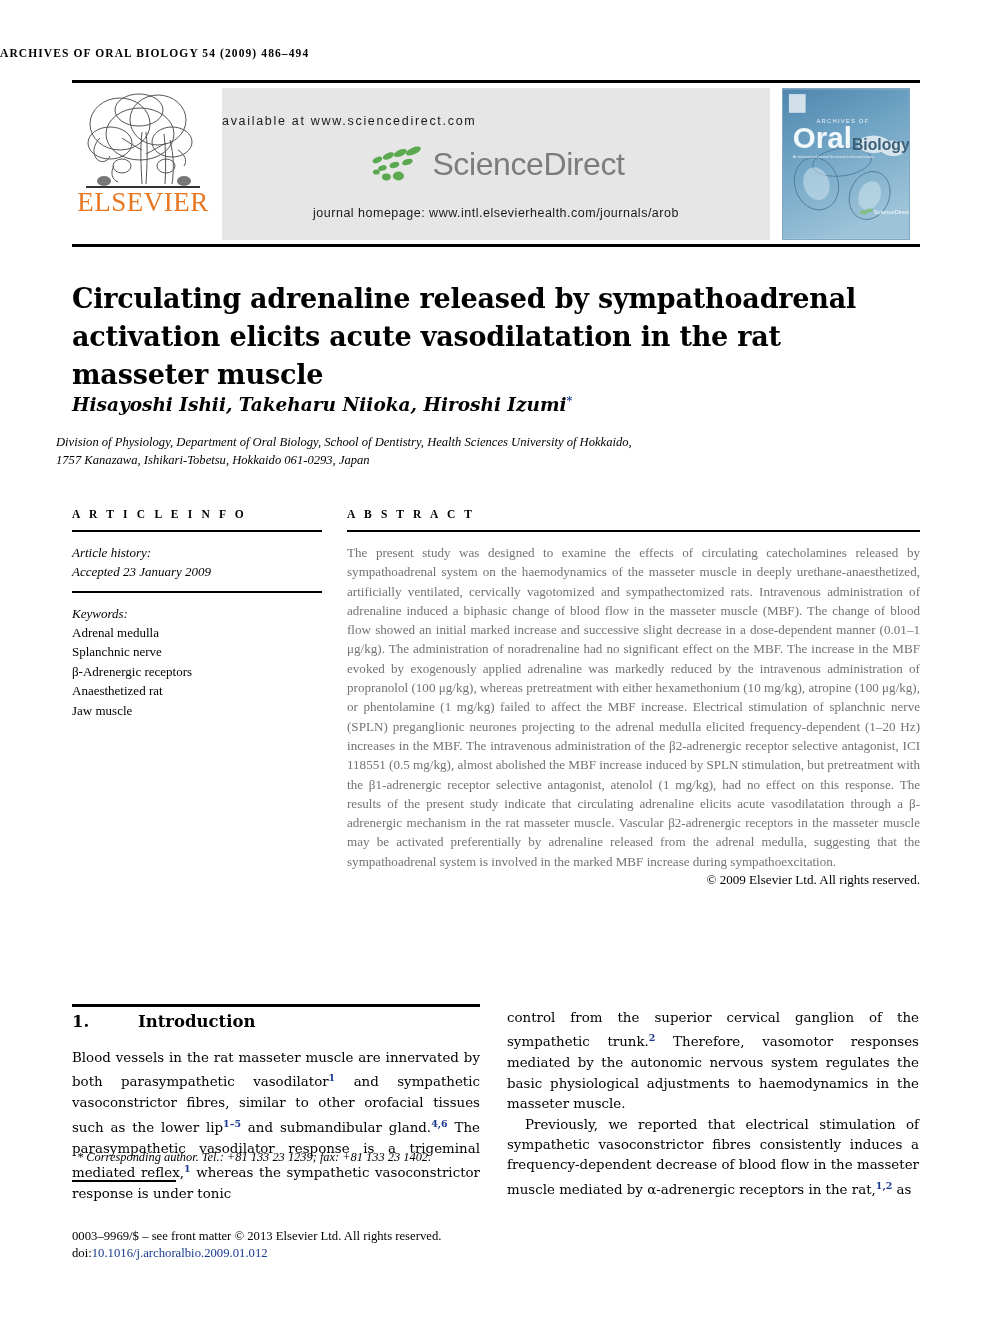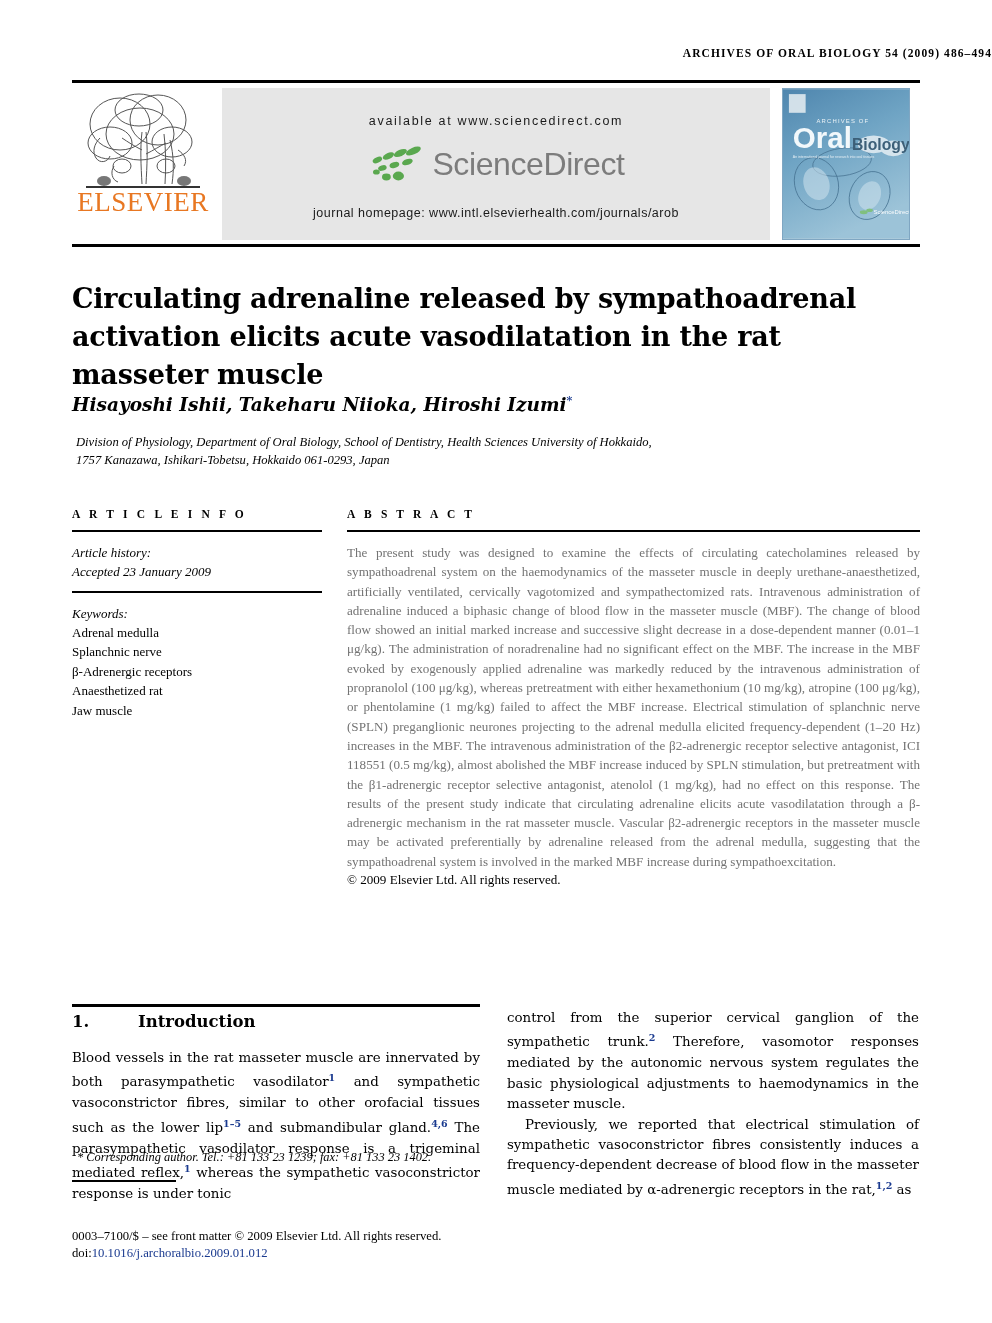--- a/index.html
+++ b/index.html
@@ -19,21 +19,21 @@
     background: #ffffff;
     overflow: hidden;
   }
 
   
   .running-head {
     position: absolute;
     top: 47px;
     left: 0;
     width: 992px;
-    text-align: right;
+    text-align: left;
     font-family: "Liberation Serif", serif;
     font-size: 11.5px;
     font-variant: small-caps;
     letter-spacing: 1.1px;
     color: #000;
     font-weight: bold;
   }
 
   
   .masthead {
@@ -83,21 +83,21 @@
     top: 2px;
     width: 548px;
     height: 152px;
     background: #e6e6e6;
   }
   .sd-available {
     position: absolute;
     top: 26px;
     left: 0;
     width: 548px;
-    text-align: center;
+    text-align: left;
     font-family: "Liberation Sans", sans-serif;
     font-size: 12.5px;
     letter-spacing: 1.7px;
     color: #1a1a1a;
   }
   .sd-logo {
     position: absolute;
     top: 56px;
     left: 0;
     width: 548px;
@@ -178,21 +178,21 @@
     font-size: 18.5px;
     color: #000;
   }
   .authors sup {
     font-size: 11px;
     color: #1a3a8f;
     vertical-align: super;
   }
   .affiliation {
     position: absolute;
-    left: 76px;
+    left: 56px;
     top: 433px;
     width: 720px;
     font-family: "Liberation Serif", serif;
     font-style: italic;
     font-size: 12.6px;
     line-height: 18px;
     color: #000;
   }
 
   
@@ -248,20 +248,21 @@
     font-family: "Liberation Serif", serif;
     font-size: 13.1px;
     line-height: 19.3px;
     text-align: justify;
     margin-top: 11px;
     color: #737373;
   }
   .copyright {
     font-family: "Liberation Serif", serif;
     font-size: 13.1px;
+    text-align: right;
     margin-top: 1px;
   }
 
   
   .body-rule {
     position: absolute;
     left: 72px;
     top: 1004px;
     width: 408px;
     height: 3px;
@@ -501,18 +502,18 @@
     <p><span>Previously, we reported that electrical stimulation of sympathetic vasoconstrictor fibres consistently induces a frequency-dependent decrease of blood flow in the masseter muscle mediated by α-adrenergic receptors in the rat,</span><sup class="cite">1,2</sup><span> as</span></p>
   </div>
 
   <div class="foot-rule"></div>
   <div class="footnotes">
     <div class="fn-corr">
       <span>*</span>
       <span>Corresponding author. Tel.: +81 133 23 1239; fax: +81 133 23 1402.</span>
     </div>
   </div>
-  <div class="issn-line">0003–7100/$ – see front matter © 2009 Elsevier Ltd. All rights reserved.</div>
+  <div class="issn-line">0003–9969/$ – see front matter © 2013 Elsevier Ltd. All rights reserved.</div>
   <div class="doi-line">
     <span>doi:</span><span class="link">10.1016/j.archoralbio.2009.01.012</span>
   </div>
 
 </div>
 
 </body></html>

